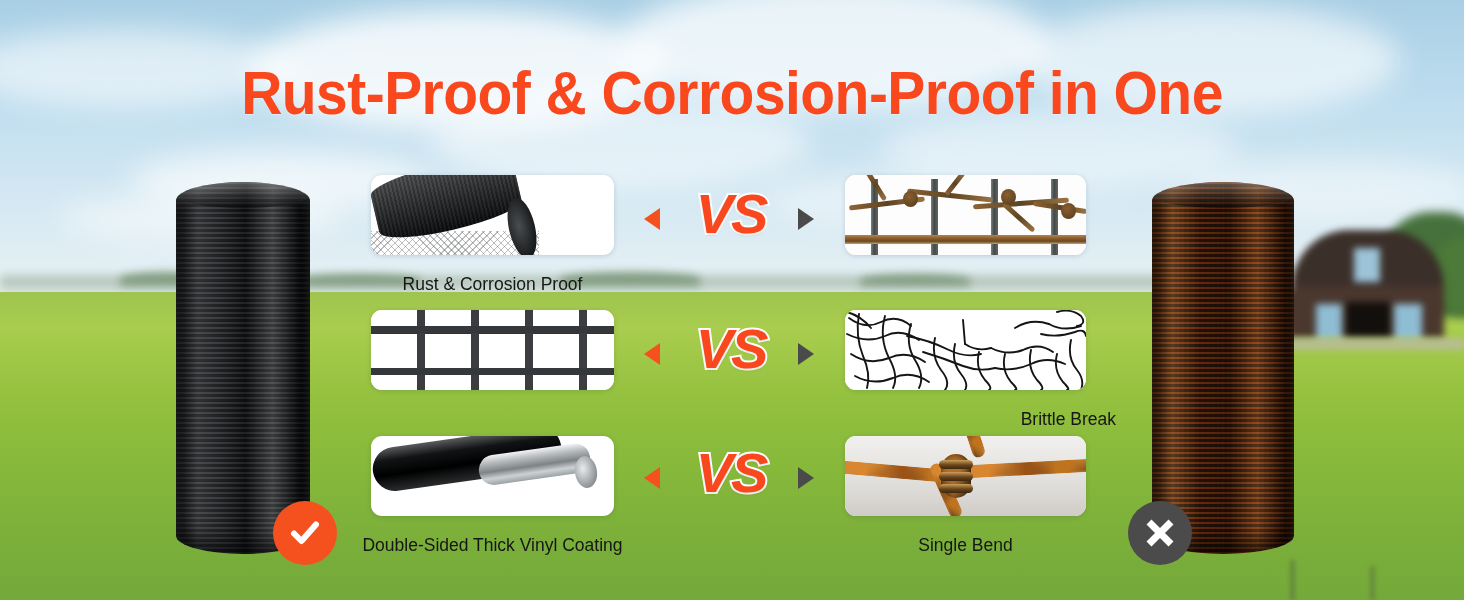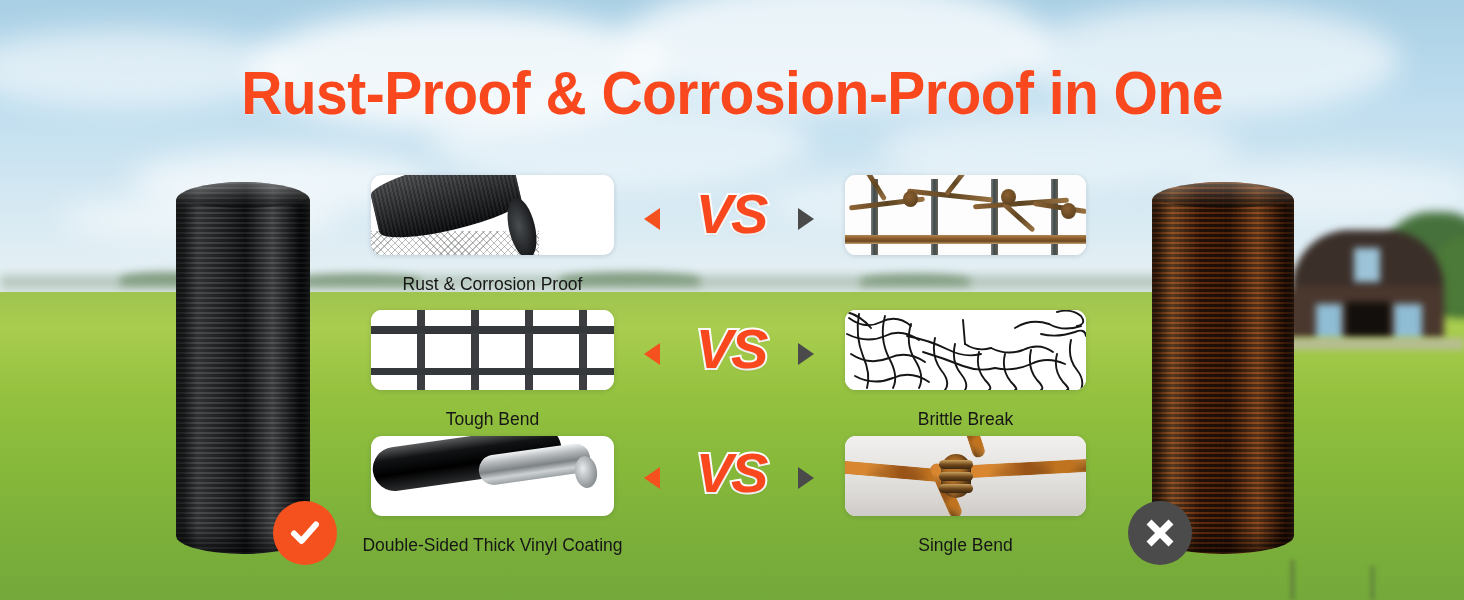--- a/index.html
+++ b/index.html
@@ -359,21 +359,20 @@
     </div>
   </div>
 
   <div class="row row2">
     <div class="card card-left" style="top:13px;">
       <div class="art grid-art">
         <div class="grid-bar-top"></div>
         <div class="grid-bar-bot"></div>
       </div>
     </div>
-    <div class="caption cap-left" style="top:97px;">Tough Bend</div>
 
     <div class="vs-cluster" style="top:10px;">
       <div class="tri tri-left"></div>
       <div class="vs-text">VS</div>
       <div class="tri tri-right"></div>
     </div>
 
     <div class="card card-right" style="top:13px;">
       <div class="art break-art">
         <svg width="241" height="80" viewBox="0 0 241 80">
@@ -400,21 +399,21 @@
             <path d="M170 18 Q186 8 204 14"></path>
             <path d="M204 14 Q218 22 236 16"></path>
             <path d="M196 24 Q212 28 230 22 Q240 18 241 26"></path>
             <path d="M212 2 Q226 -2 236 6 Q242 14 232 16"></path>
             <path d="M226 30 Q222 48 232 60 Q240 70 236 80"></path>
             <path d="M2 2 Q16 6 26 18"></path>
           </g>
         </svg>
       </div>
     </div>
-    <div class="caption cap-right" style="top:97px;">Brittle Break</div>
+    <div class="caption cap-right" style="top:97px;text-align:right;">Brittle Break</div>
   </div>
 
   <div class="row row3">
     <div class="card card-left" style="top:13px;">
       <div class="art">
         <div class="wire-outer"></div>
         <div class="wire-core"></div>
         <div class="wire-cap"></div>
       </div>
     </div>

